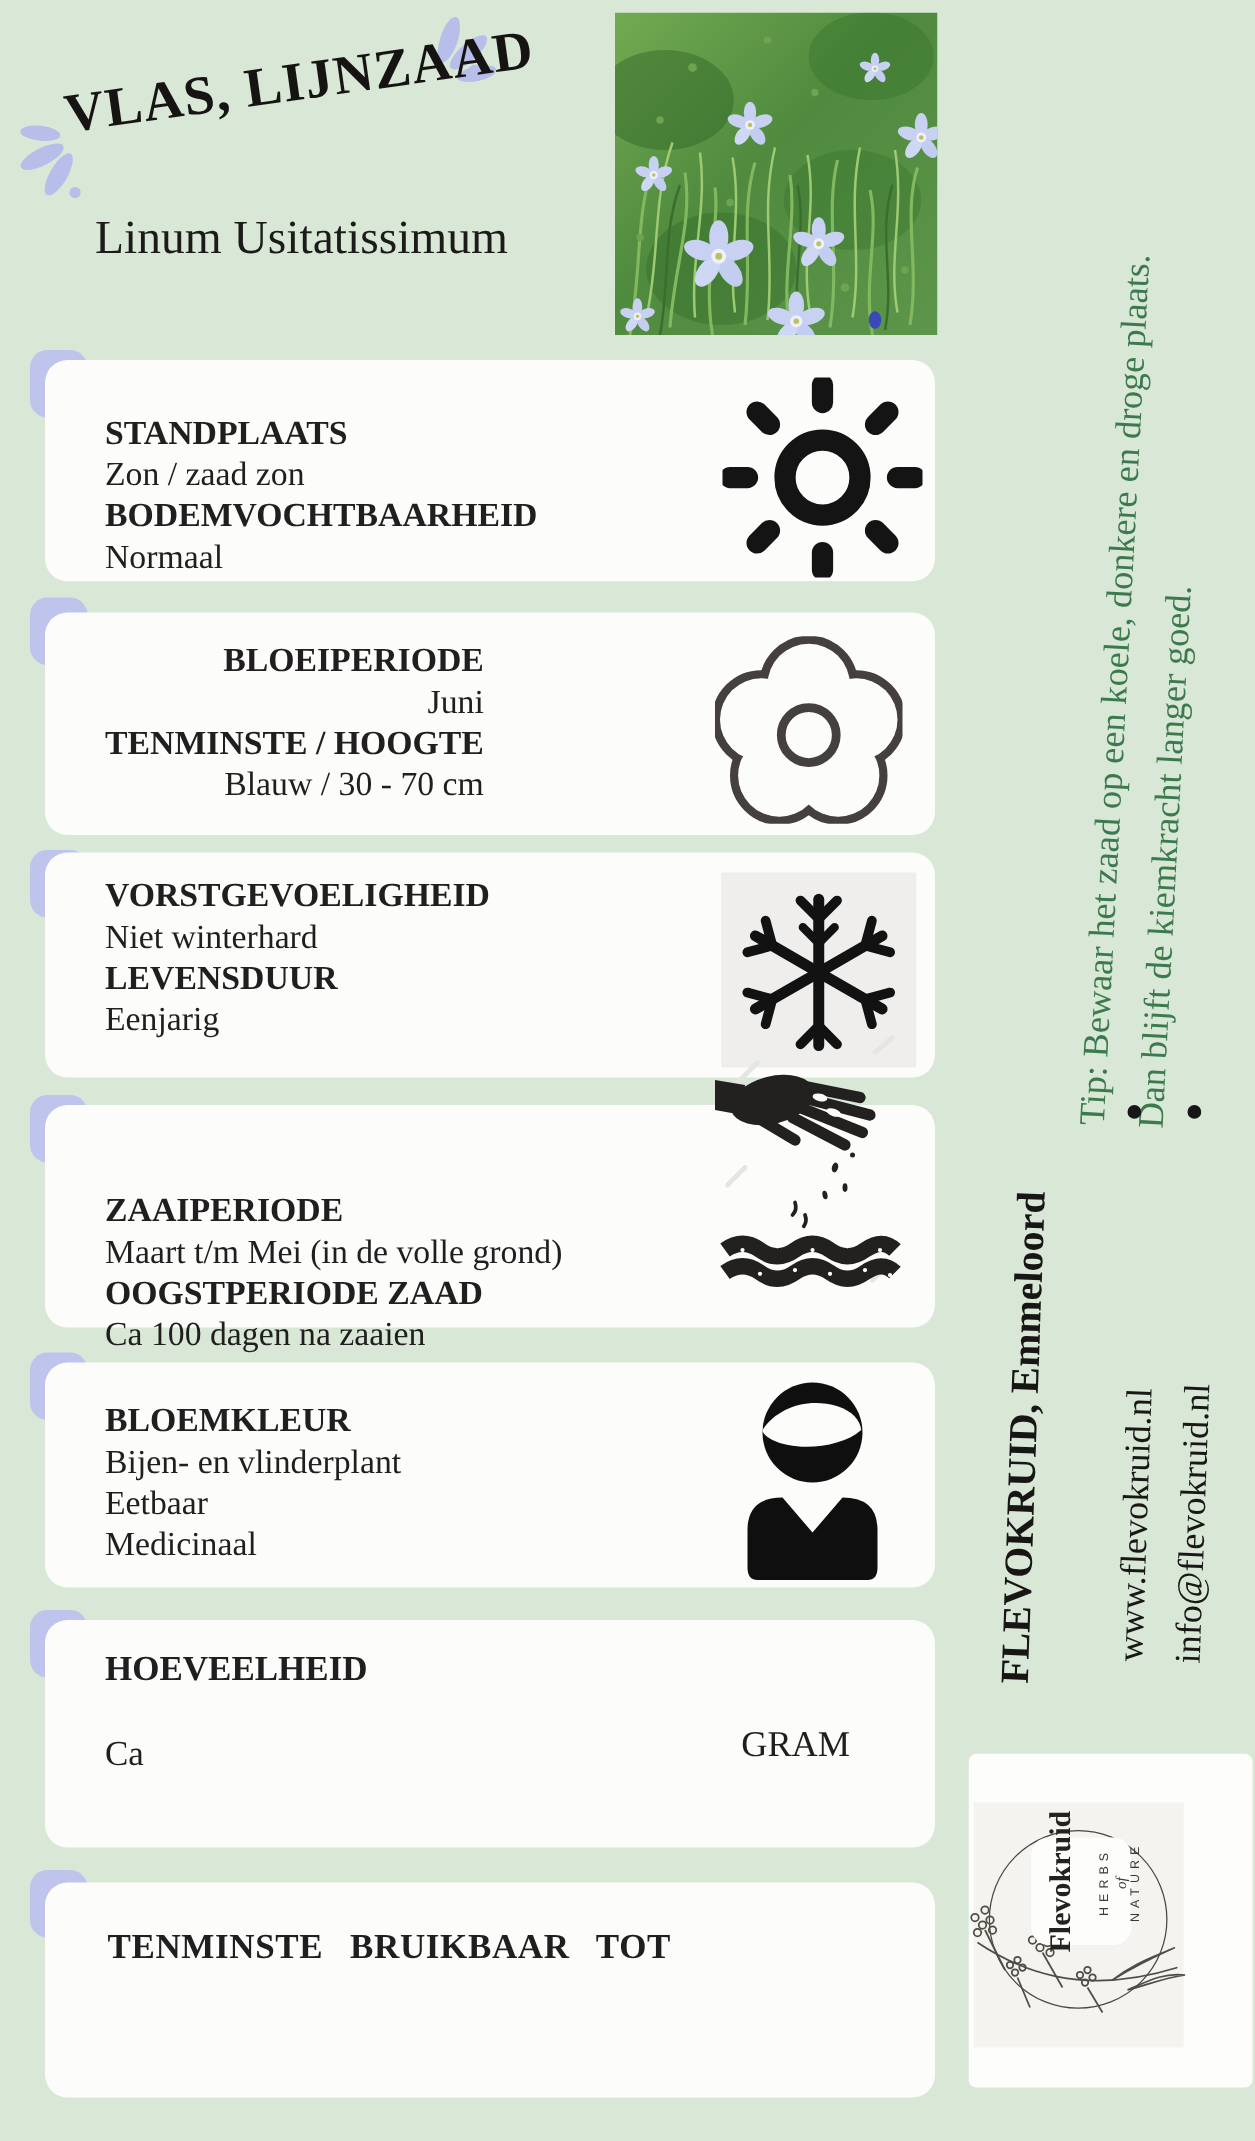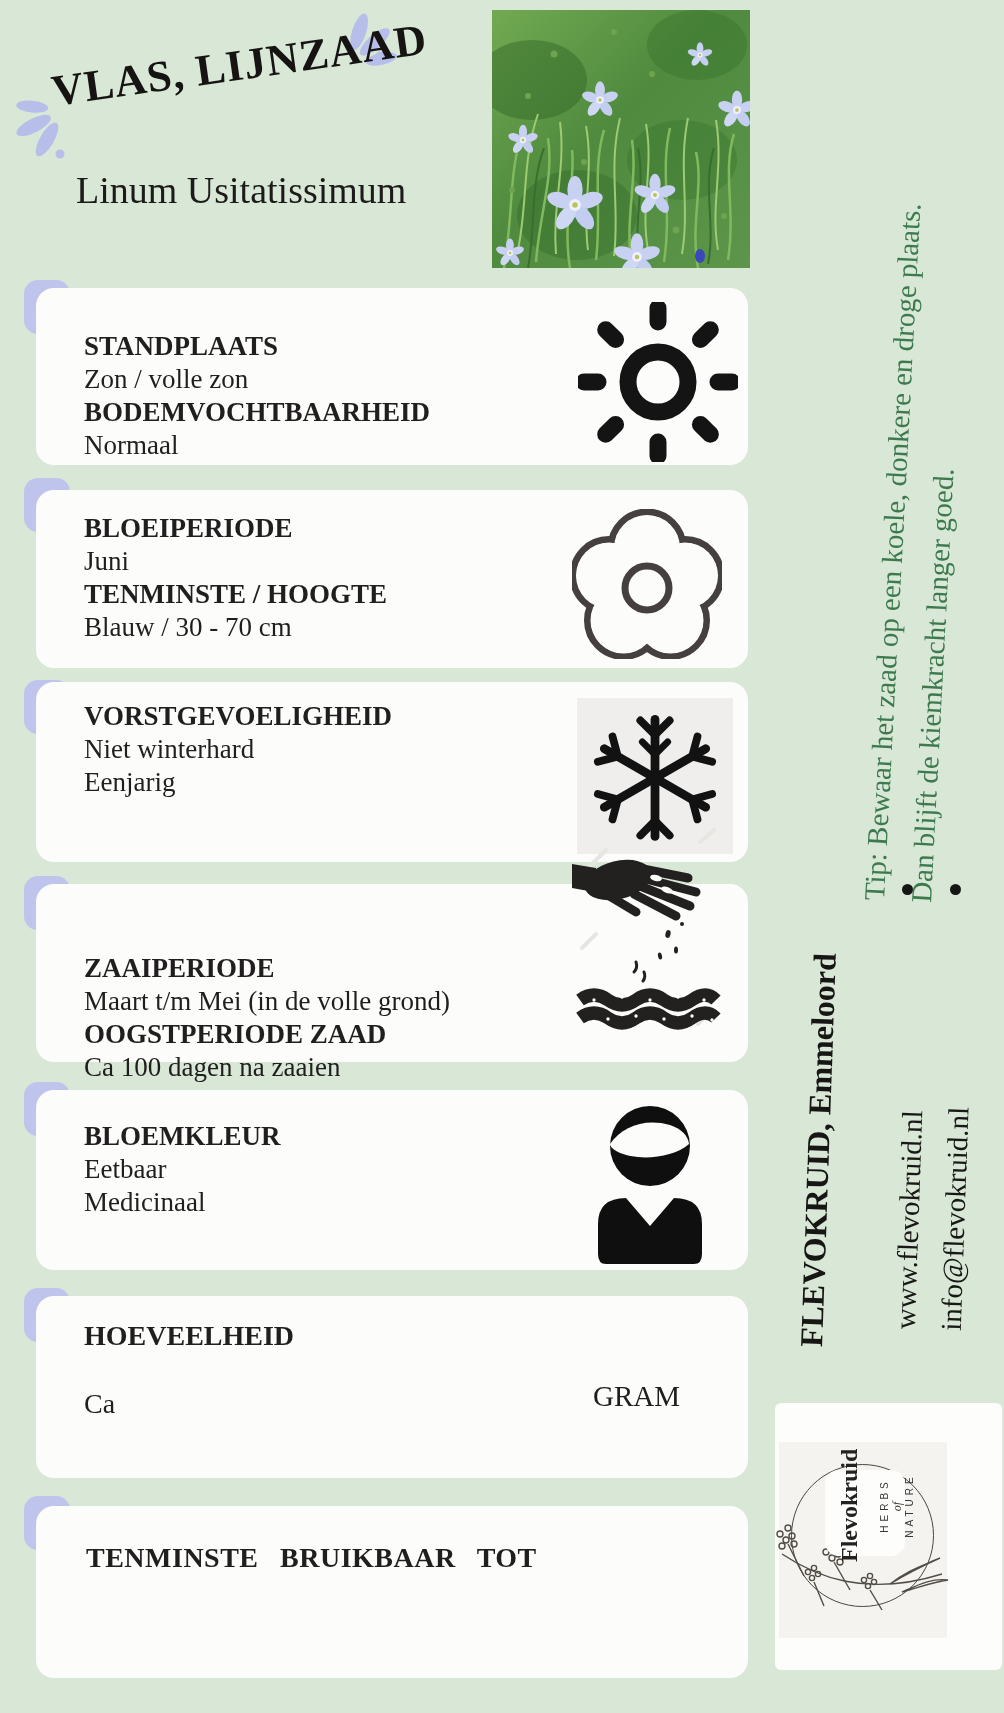--- a/index.html
+++ b/index.html
@@ -171,41 +171,41 @@
 
   <div class="vert tip">
     <div>Tip: Bewaar het zaad op een koele, donkere en droge plaats.</div>
     <div>Dan blijft de kiemkracht langer goed.</div>
   </div>
 
   <div class="tab" style="top:280px;"></div>
   <div class="card" style="top:288px; height:177px;"></div>
   <div class="ctext" style="top:330px;">
     <div class="lbl">STANDPLAATS</div>
-    <div>Zon / volle zon</div>
+    <div>Zon / zaad zon</div>
     <div class="lbl">BODEMVOCHTBAARHEID</div>
     <div>Normaal</div>
   </div>
   <svg class="icon" style="left:578px; top:302px;" width="160" height="160" viewBox="0 0 160 160">
     <circle cx="80" cy="80" r="30" fill="none" stroke="#141414" stroke-width="17"></circle>
     <g stroke="#141414" stroke-width="17" stroke-linecap="round">
       <line x1="80" y1="6" x2="80" y2="20"></line>
       <line x1="80" y1="6" x2="80" y2="20" transform="rotate(45 80 80)"></line>
       <line x1="80" y1="6" x2="80" y2="20" transform="rotate(90 80 80)"></line>
       <line x1="80" y1="6" x2="80" y2="20" transform="rotate(135 80 80)"></line>
       <line x1="80" y1="6" x2="80" y2="20" transform="rotate(180 80 80)"></line>
       <line x1="80" y1="6" x2="80" y2="20" transform="rotate(225 80 80)"></line>
       <line x1="80" y1="6" x2="80" y2="20" transform="rotate(270 80 80)"></line>
       <line x1="80" y1="6" x2="80" y2="20" transform="rotate(315 80 80)"></line>
     </g>
   </svg>
 
   <div class="tab" style="top:478px;"></div>
   <div class="card" style="top:490px; height:178px;"></div>
-  <div class="ctext" style="top:512px;">
+  <div class="ctext" style="top:512px;text-align:right;">
     <div class="lbl">BLOEIPERIODE</div>
     <div>Juni</div>
     <div class="lbl">TENMINSTE / HOOGTE</div>
     <div>Blauw / 30 - 70 cm</div>
   </div>
   <svg class="icon" style="left:572px; top:509px;" width="150" height="150" viewBox="0 0 150 150">
     <g stroke="#453f3f" stroke-width="7" fill="none">
       <circle cx="75" cy="39" r="36"></circle>
         <circle cx="113" cy="66.6" r="36"></circle>
         <circle cx="98.5" cy="111.4" r="36"></circle>
@@ -220,20 +220,21 @@
         <circle cx="37" cy="66.6" r="33"></circle>
     </g>
     <circle cx="75" cy="79" r="22" fill="#fcfcfb" stroke="#453f3f" stroke-width="7"></circle>
   </svg>
 
   <div class="tab" style="top:680px;"></div>
   <div class="card" style="top:682px; height:180px;"></div>
   <div class="ctext" style="top:700px;">
     <div class="lbl">VORSTGEVOELIGHEID</div>
     <div>Niet winterhard</div>
+    <div class="lbl">LEVENSDUUR</div>
     <div>Eenjarig</div>
   </div>
   <div class="graysq"></div>
   <svg class="icon" style="left:577px; top:698px;" width="156" height="156" viewBox="0 0 156 160">
     <g stroke="#121212" stroke-linecap="round">
       <g>
         <line x1="78" y1="82" x2="78" y2="22" stroke-width="9"></line>
         <line x1="78" y1="38" x2="63" y2="23" stroke-width="8"></line>
           <line x1="78" y1="38" x2="93" y2="23" stroke-width="8"></line>
         <line x1="78" y1="58" x2="65" y2="45" stroke-width="7"></line>
@@ -318,20 +319,21 @@
         <circle cx="92" cy="191" r="1.7"></circle>
       <circle cx="120" cy="188" r="1.7"></circle>
         <circle cx="140" cy="192" r="1.7"></circle>
     </g>
   </svg>
 
   <div class="tab" style="top:1082px;"></div>
   <div class="card" style="top:1090px; height:180px;"></div>
   <div class="ctext" style="top:1120px;">
     <div class="lbl">BLOEMKLEUR</div>
+    <div>Bijen- en vlinderplant</div>
     <div>Eetbaar</div>
     <div>Medicinaal</div>
   </div>
   <svg class="icon" style="left:592px; top:1098px;" width="116" height="168" viewBox="0 0 116 168">
     <circle cx="58" cy="48" r="40" fill="#0f0f0f"></circle>
     <path d="M18,46 C30,28 54,20 78,27 C90,31 96,38 97,46 C80,61 44,63 26,54 C21,51 18,49 18,46 Z" fill="#fcfcfb"></path>
     <path d="M14,166 Q6,166 6,156 L6,126 Q6,100 34,100 L58,128 L82,100 Q110,100 110,126 L110,156 Q110,166 102,166 Z" fill="#0f0f0f"></path>
   </svg>
 
   <div class="tab" style="top:1288px;"></div>

